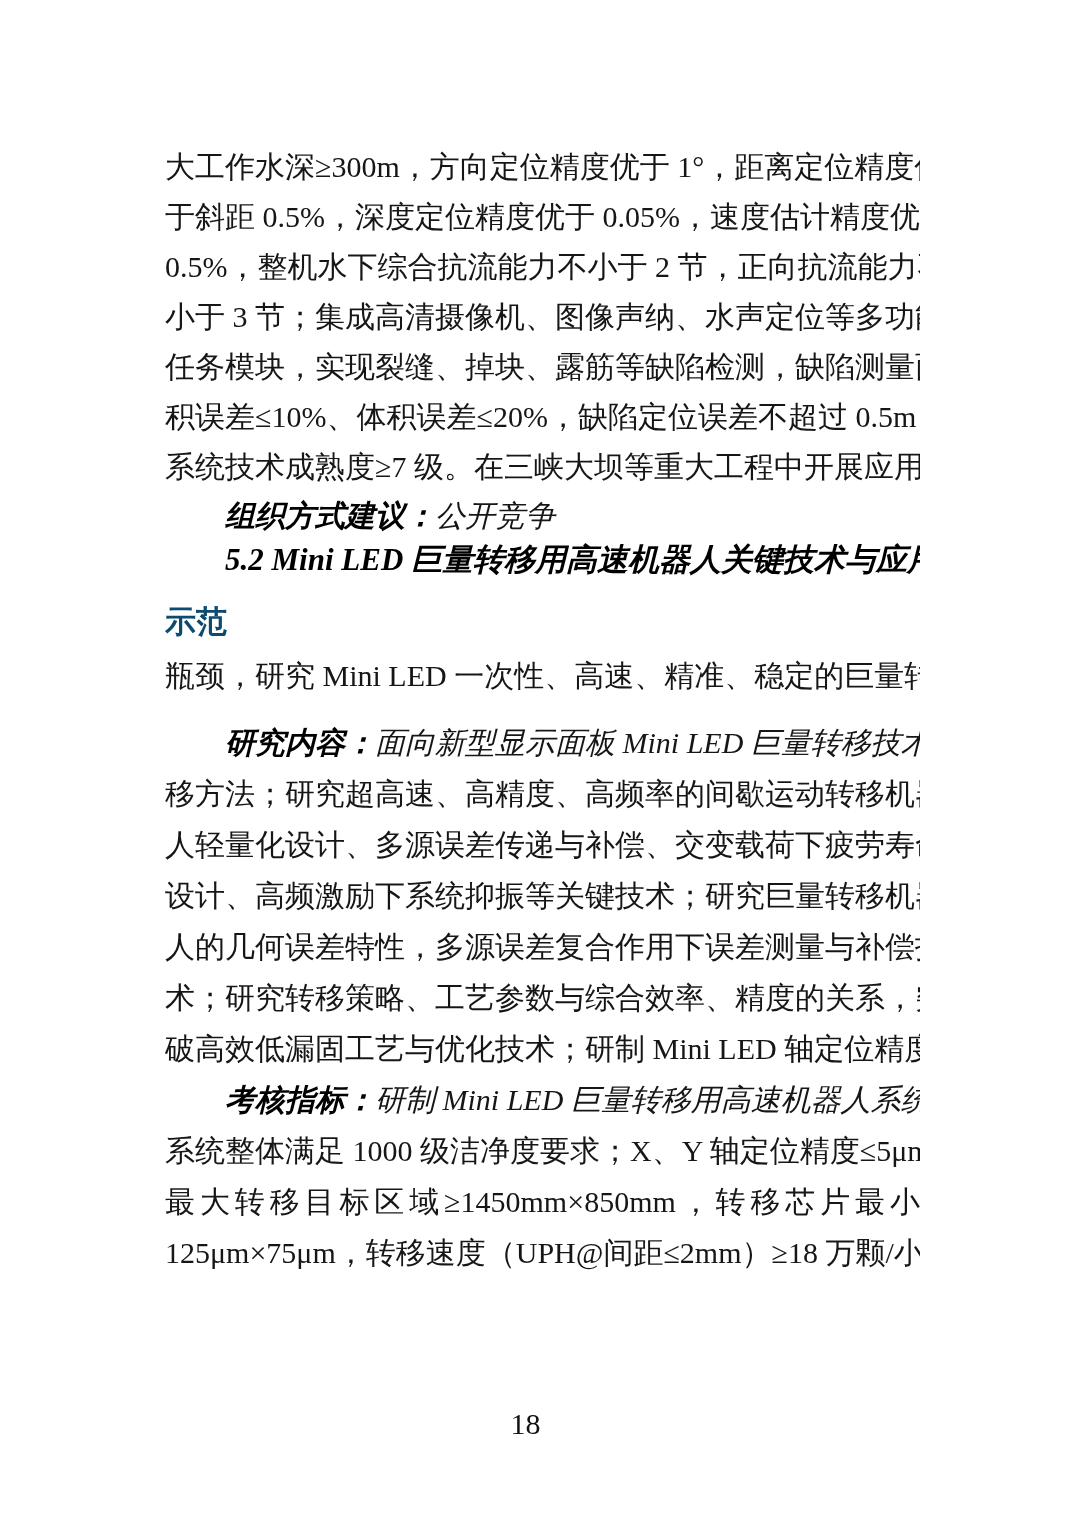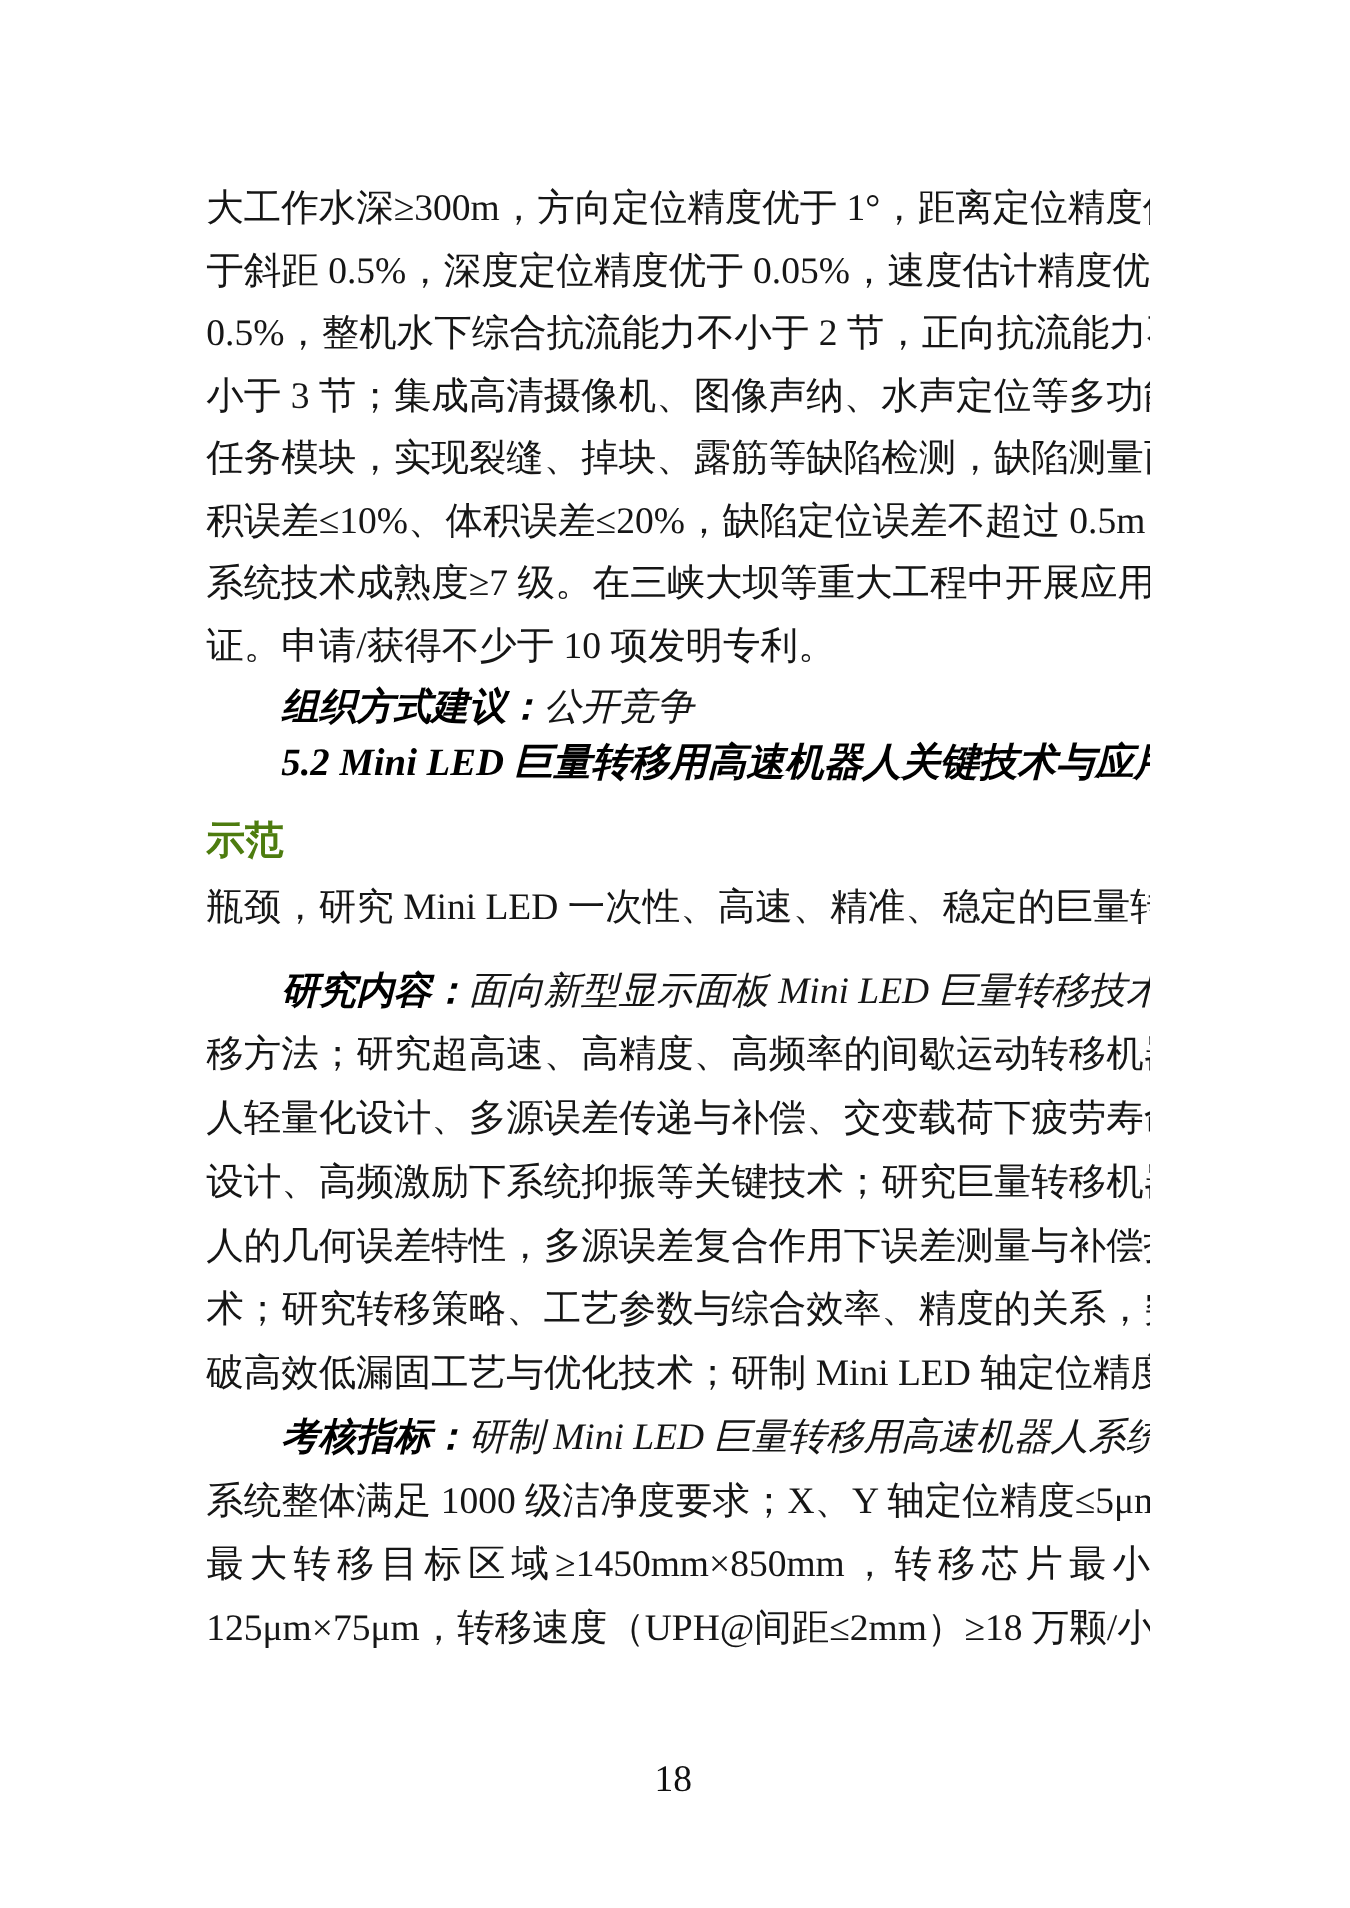--- a/index.html
+++ b/index.html
@@ -48,36 +48,36 @@
   }
   .heading-1 {
     font-weight: bold;
     color: #000000;
     line-height: 40px;
     height: 40px;
     font-size: 31px;
   }
   .heading-2 {
     font-weight: bold;
-    color: #4d7c0f;
+    color: #0c4a6e;
     margin-top: 14px;
     line-height: 56px;
     height: 56px;
     font-size: 31px;
   }
   .para-2-first {
     margin-top: 16px;
   }
   .p23 .line {
     line-height: 51px;
     height: 51px;
   }
   .page-number {
     position: absolute;
-    left: 161px;
+    left: 148px;
     width: 755px;
     top: 1406px;
     text-align: center;
     font-size: 30px;
     line-height: 36px;
     color: #111111;
   }
 </style>
 </head>
 <body>
@@ -86,21 +86,20 @@
   <div class="content">
 
     <div class="p1">
       <div class="line stretch">大工作水深≥300m，方向定位精度优于 1°，距离定位精度优</div>
       <div class="line stretch">于斜距 0.5%，深度定位精度优于 0.05%，速度估计精度优于</div>
       <div class="line stretch">0.5%，整机水下综合抗流能力不小于 2 节，正向抗流能力不</div>
       <div class="line stretch">小于 3 节；集成高清摄像机、图像声纳、水声定位等多功能</div>
       <div class="line stretch">任务模块，实现裂缝、掉块、露筋等缺陷检测，缺陷测量面</div>
       <div class="line stretch">积误差≤10%、体积误差≤20%，缺陷定位误差不超过 0.5m；</div>
       <div class="line stretch">系统技术成熟度≥7 级。在三峡大坝等重大工程中开展应用验</div>
-      <div class="line">证。申请/获得不少于 10 项发明专利。</div>
     </div>
 
     <div class="line org-line indent">
       <span class="bold">组织方式建议：</span><span>公开竞争</span>
     </div>
 
     <div class="line heading-1 indent stretch">5.2 Mini LED 巨量转移用高速机器人关键技术与应用</div>
     <div class="line heading-2">示范</div>
 
     <div class="p23">

